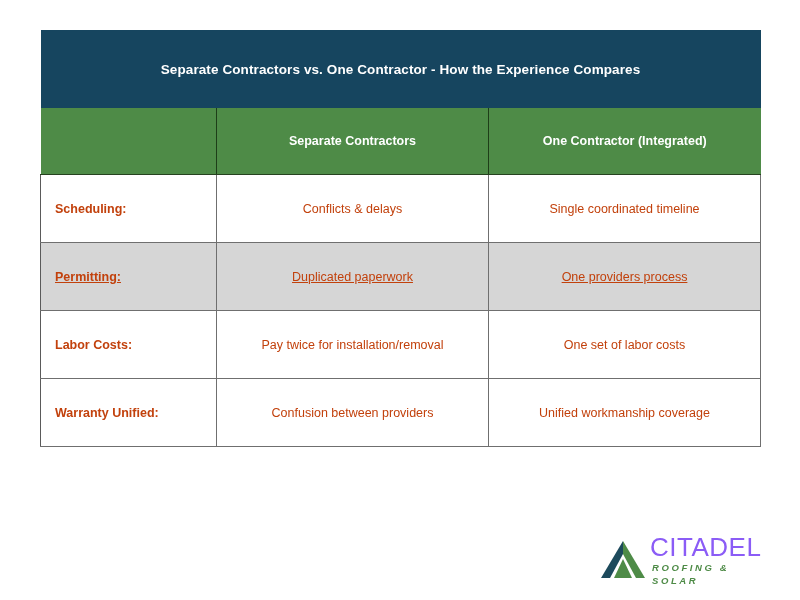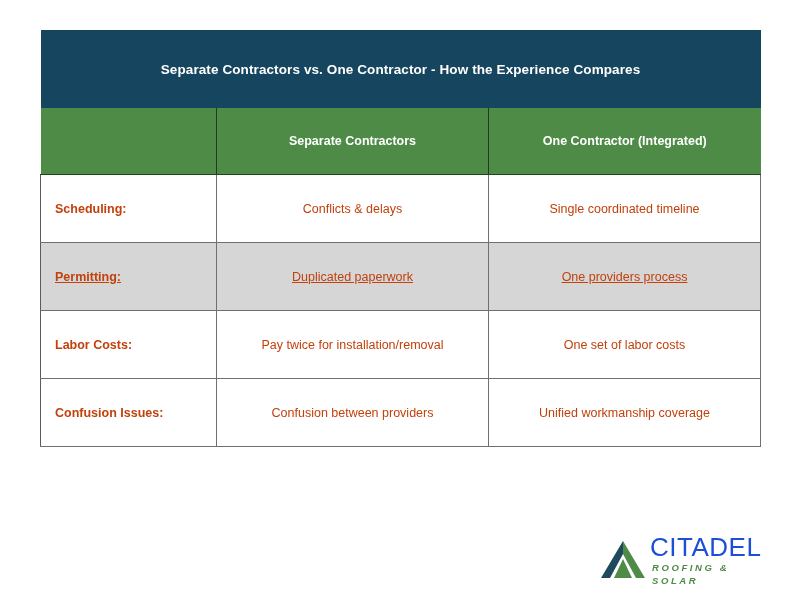--- a/index.html
+++ b/index.html
@@ -107,21 +107,21 @@
   .logo-text {
     margin-left: 4px;
     display: flex;
     flex-direction: column;
     justify-content: center;
   }
   .logo-word {
     font-family: "Liberation Sans", sans-serif;
     font-size: 26px;
     font-weight: normal;
-    color: #1d4ed8;
+    color: #8b5cf6;
     letter-spacing: 0.5px;
     line-height: 26px;
   }
   .logo-sub {
     font-family: "Liberation Sans", sans-serif;
     font-size: 9.5px;
     font-weight: bold;
     color: #4e8b47;
     letter-spacing: 2.6px;
     line-height: 13px;
@@ -162,21 +162,21 @@
           <td class="label">Permitting:</td>
           <td class="val">Duplicated paperwork</td>
           <td class="val">One providers process</td>
         </tr>
         <tr class="odd">
           <td class="label">Labor Costs:</td>
           <td class="val">Pay twice for installation/removal</td>
           <td class="val">One set of labor costs</td>
         </tr>
         <tr class="odd">
-          <td class="label">Confusion Issues:</td>
+          <td class="label">Warranty Unified:</td>
           <td class="val">Confusion between providers</td>
           <td class="val">Unified workmanship coverage</td>
         </tr>
       </tbody>
     </table>
   </div>
 
   <div class="logo">
     <span class="logo-mark">
       <svg viewBox="0 0 46 40" width="46" height="40" xmlns="http://www.w3.org/2000/svg">

